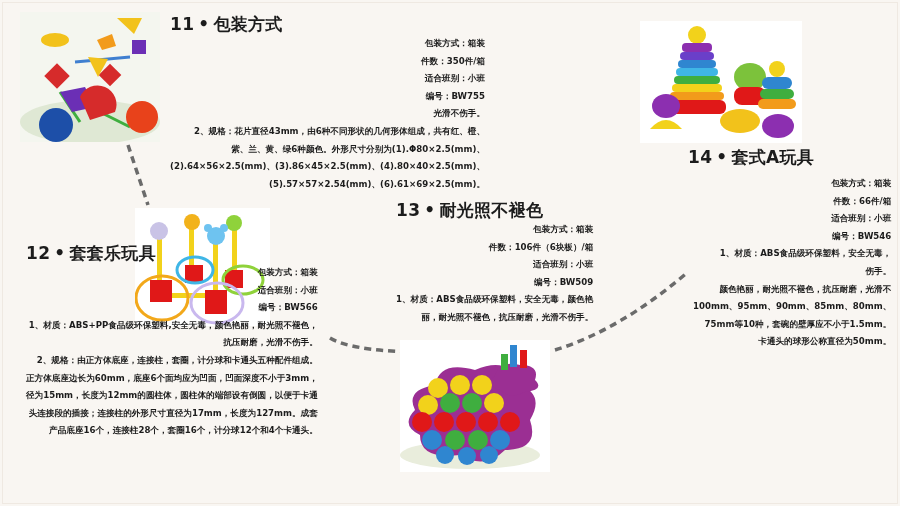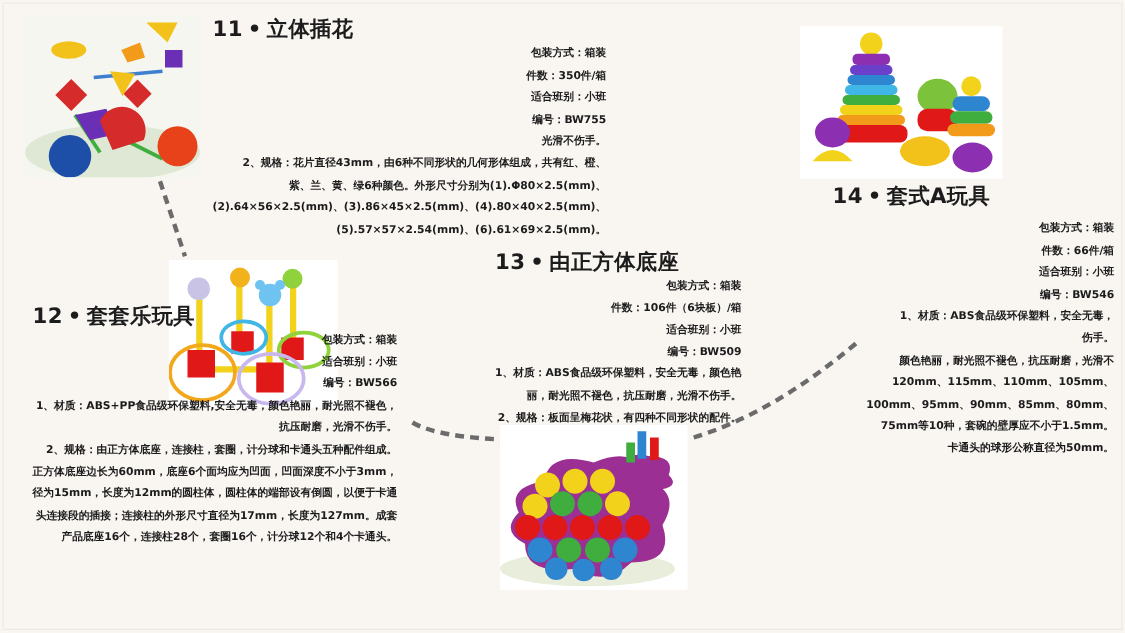--- a/index.html
+++ b/index.html
@@ -56,21 +56,21 @@
     <rect x="112" y="28" width="14" height="14" fill="#6b2fb5"></rect>
     <polygon points="40,80 65,75 75,95 52,100" fill="#6b2fb5"></polygon>
     <path d="M60 85 A18 18 0 0 1 95 100 L70 108 Z" fill="#d62b2b"></path>
     <circle cx="36" cy="113" r="17" fill="#1d4fa8"></circle>
     <circle cx="122" cy="105" r="16" fill="#e8421b"></circle>
   </svg>
 </div>
 
 <div class="product" style="left:170px; top:13px;">
   <div class="title">
-    <span>11</span><span class="dot">•</span><span>立体插花</span>
+    <span>11</span><span class="dot">•</span><span>包装方式</span>
   </div>
   <div class="meta-line">包装方式：箱装</div>
   <div class="meta-line">件数：350件/箱</div>
   <div class="meta-line">适合班别：小班</div>
   <div class="meta-line">编号：BW755</div>
   <div class="desc-line" style="padding-left:10px;">光滑不伤手。</div>
   <div class="desc-line">2、规格：花片直径43mm，由6种不同形状的几何形体组成，共有红、橙、</div>
   <div class="desc-line">紫、兰、黄、绿6种颜色。外形尺寸分别为(1).Φ80×2.5(mm)、</div>
   <div class="desc-line">(2).64×56×2.5(mm)、(3).86×45×2.5(mm)、(4).80×40×2.5(mm)、</div>
   <div class="desc-line">(5).57×57×2.54(mm)、(6).61×69×2.5(mm)。</div>
@@ -111,29 +111,28 @@
   <div class="desc-line">抗压耐磨，光滑不伤手。</div>
   <div class="desc-line">2、规格：由正方体底座，连接柱，套圈，计分球和卡通头五种配件组成。</div>
   <div class="desc-line">正方体底座边长为60mm，底座6个面均应为凹面，凹面深度不小于3mm，</div>
   <div class="desc-line">径为15mm，长度为12mm的圆柱体，圆柱体的端部设有倒圆，以便于卡通</div>
   <div class="desc-line">头连接段的插接；连接柱的外形尺寸直径为17mm，长度为127mm。成套</div>
   <div class="desc-line">产品底座16个，连接柱28个，套圈16个，计分球12个和4个卡通头。</div>
 </div>
 
 <div class="product" style="left:396px; top:199px;">
   <div class="title">
-    <span>13</span><span class="dot">•</span><span>由正方体底座</span>
+    <span>13</span><span class="dot">•</span><span>耐光照不褪色</span>
   </div>
   <div class="meta-line">包装方式：箱装</div>
   <div class="meta-line">件数：106件（6块板）/箱</div>
   <div class="meta-line">适合班别：小班</div>
   <div class="meta-line">编号：BW509</div>
   <div class="desc-line">1、材质：ABS食品级环保塑料，安全无毒，颜色艳</div>
   <div class="desc-line">丽，耐光照不褪色，抗压耐磨，光滑不伤手。</div>
-  <div class="desc-line">2、规格：板面呈梅花状，有四种不同形状的配件。</div>
 </div>
 
 <div class="photo" style="left:400px; top:340px; width:150px; height:132px;">
   <svg width="150" height="132">
     <ellipse cx="70" cy="115" rx="70" ry="14" fill="#e9eddc"></ellipse>
     <path d="M15 70 Q5 50 35 45 Q40 20 75 30 Q110 15 120 45 Q145 55 130 80 Q140 110 105 110 Q85 130 60 115 Q20 120 20 95 Q0 85 15 70 Z" fill="#9b2f93"></path>
     <path d="M95 35 Q100 20 120 25 Q140 25 135 40 Q145 50 125 52 Q110 60 100 50 Q85 45 95 35 Z" fill="#9b2f93"></path>
     <rect x="110" y="5" width="7" height="22" fill="#2f86d0"></rect>
     <rect x="120" y="10" width="7" height="18" fill="#e01818"></rect>
     <rect x="101" y="14" width="7" height="16" fill="#3fae3f"></rect>
@@ -178,30 +177,29 @@
     <rect x="94" y="66" width="32" height="18" rx="8" fill="#e01818"></rect>
     <ellipse cx="100" cy="100" rx="20" ry="12" fill="#f2c21b"></ellipse>
     <circle cx="137" cy="48" r="8" fill="#f2d21b"></circle>
     <rect x="122" y="56" width="30" height="12" rx="6" fill="#2f86d0"></rect>
     <rect x="120" y="68" width="34" height="10" rx="5" fill="#3fae3f"></rect>
     <rect x="118" y="78" width="38" height="10" rx="5" fill="#f29b1b"></rect>
     <ellipse cx="138" cy="105" rx="16" ry="12" fill="#8c2fb0"></ellipse>
   </svg>
 </div>
 
-<div class="product" style="left:666px; top:146px;">
+<div class="product" style="left:688px; top:146px;">
   <div class="title">
     <span>14</span><span class="dot">•</span><span>套式A玩具</span>
   </div>
 </div>
 <div class="product" style="left:693px; top:175px;">
   <div class="meta-line">包装方式：箱装</div>
   <div class="meta-line">件数：66件/箱</div>
   <div class="meta-line">适合班别：小班</div>
   <div class="meta-line">编号：BW546</div>
   <div class="desc-line">1、材质：ABS食品级环保塑料，安全无毒，</div>
   <div class="desc-line">伤手。</div>
   <div class="desc-line">颜色艳丽，耐光照不褪色，抗压耐磨，光滑不</div>
-  <div class="desc-line">120mm、115mm、110mm、105mm、</div>
   <div class="desc-line">100mm、95mm、90mm、85mm、80mm、</div>
   <div class="desc-line">75mm等10种，套碗的壁厚应不小于1.5mm。</div>
   <div class="desc-line">卡通头的球形公称直径为50mm。</div>
 </div>
 
 </body></html>

